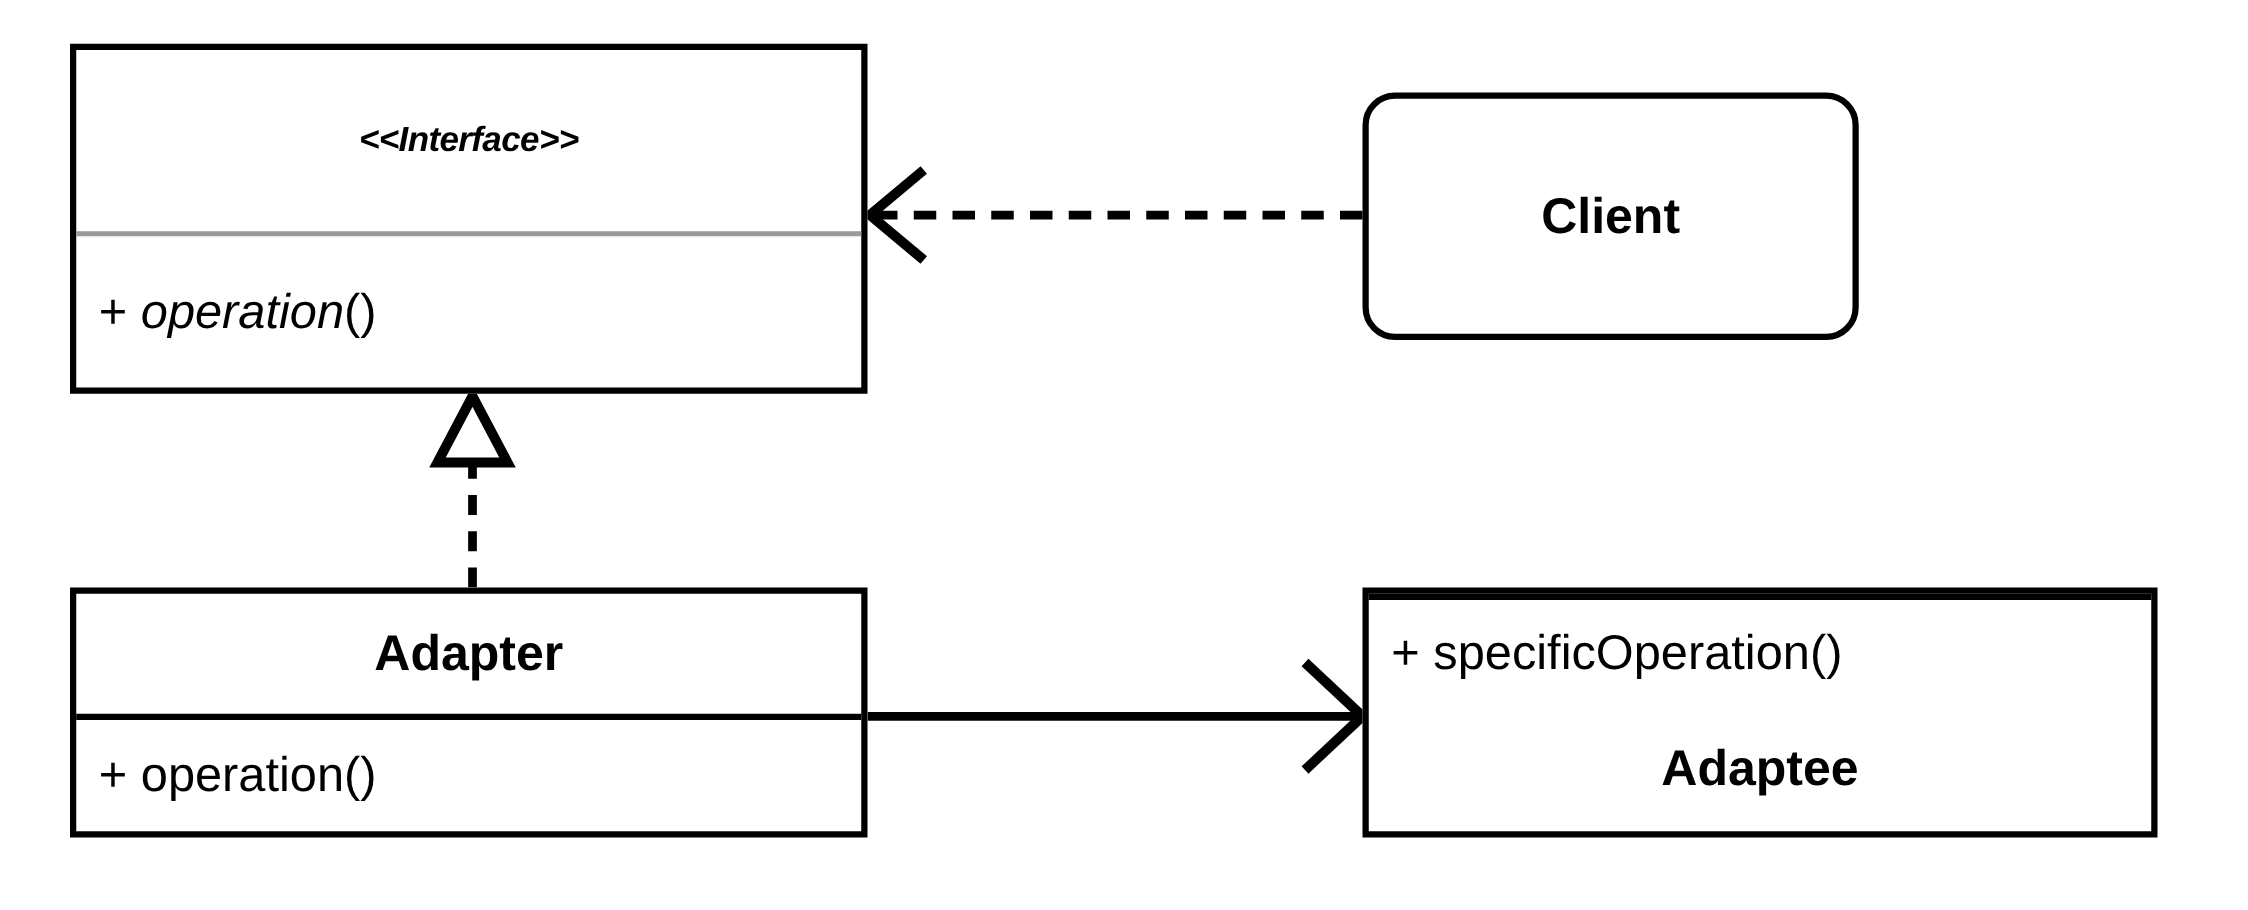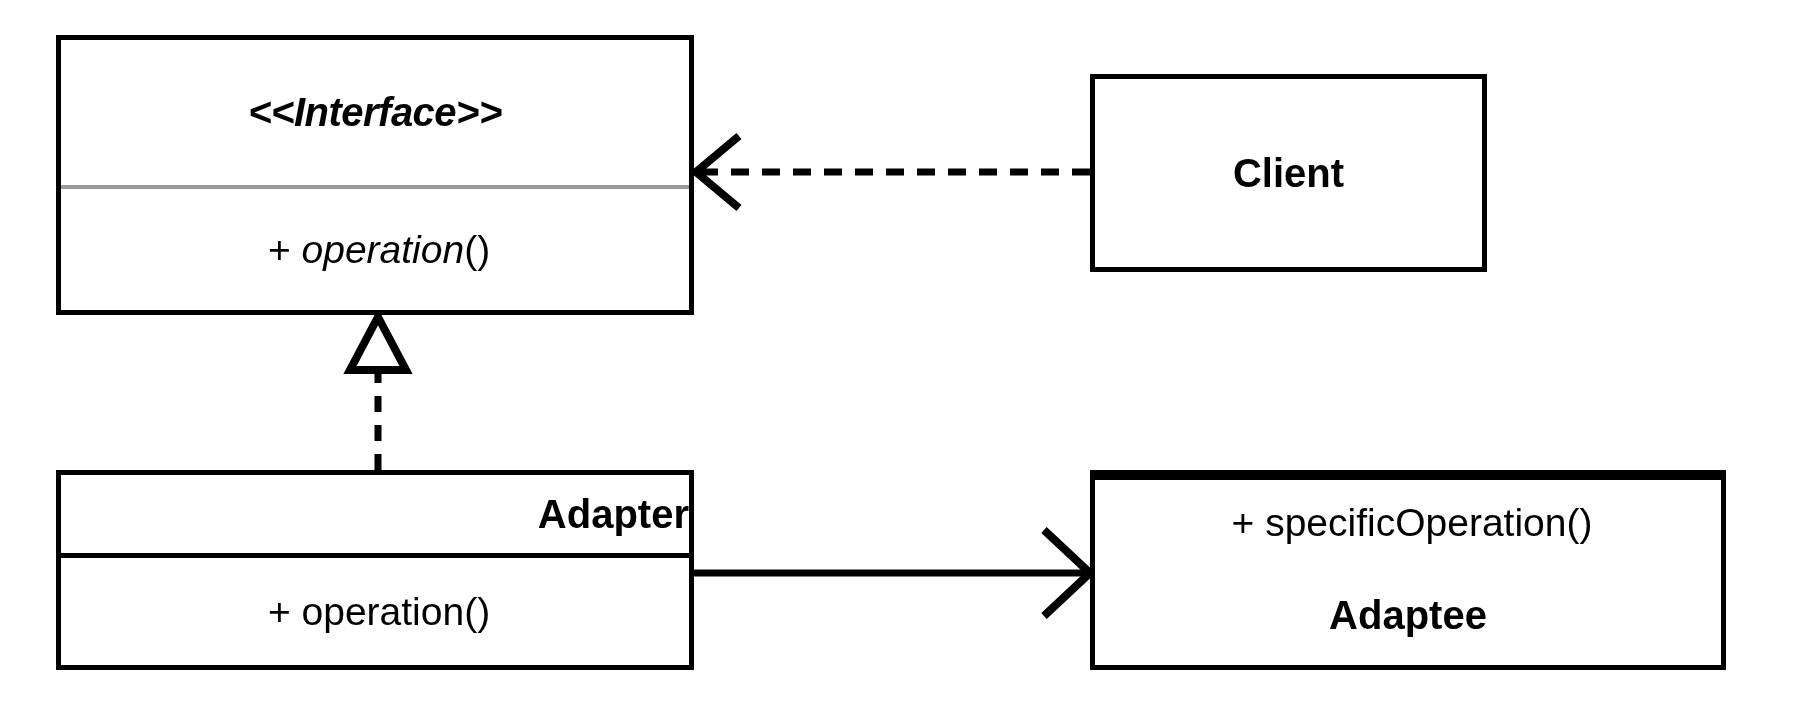--- a/index.html
+++ b/index.html
@@ -33,35 +33,35 @@
     box-sizing: border-box;
     display: flex;
     flex-direction: column;
     justify-content: center;
   }
   .compartment-header {
     align-items: center;
     text-align: center;
   }
   .compartment-body {
-    align-items: center;
+    align-items: flex-start;
     text-align: left;
-    padding-left: 8px;
+    padding-left: 18px;
   }
   .divider-gray {
     border-top: 4px solid #9a9a9a;
   }
   .divider-black {
     border-top: 5px solid #000000;
   }
 
   .stereotype {
     font-style: italic;
     font-weight: bold;
-    font-size: 40px;
+    font-size: 28px;
     line-height: 1.08;
     color: #000000;
     letter-spacing: -0.5px;
   }
   .class-name {
     font-weight: bold;
     font-style: normal;
     font-size: 40px;
     line-height: 1.12;
     color: #000000;
@@ -122,28 +122,28 @@
       <div class="stereotype">&lt;&lt;Interface&gt;&gt;</div>
     </div>
     <div class="uml-compartment compartment-body divider-gray" style="flex:1 1 auto;">
       <div class="member abstract">
         <span class="member-vis">+ </span>
         <span class="member-name">operation</span><span class="member-parens">()</span>
       </div>
     </div>
   </div>
 
-  <div class="uml-class" style="left:1090px; top:74px; width:397px; height:198px;">
+  <div class="uml-class" style="left:1090px; top:74px; width:397px; height:198px;border-radius:26px;">
     <div class="uml-compartment compartment-header" style="flex:1 1 auto;">
       <div class="class-name">Client</div>
     </div>
   </div>
 
   <div class="uml-class" style="left:56px; top:470px; width:638px; height:200px;">
-    <div class="uml-compartment compartment-header" style="height:78px;align-items:flex-end;">
+    <div class="uml-compartment compartment-header" style="height:96px;">
       <div class="class-name">Adapter</div>
     </div>
     <div class="uml-compartment compartment-body divider-black" style="flex:1 1 auto;">
       <div class="member">
         <span class="member-vis">+ </span>
         <span class="member-name">operation</span><span class="member-parens">()</span>
       </div>
     </div>
   </div>
 

